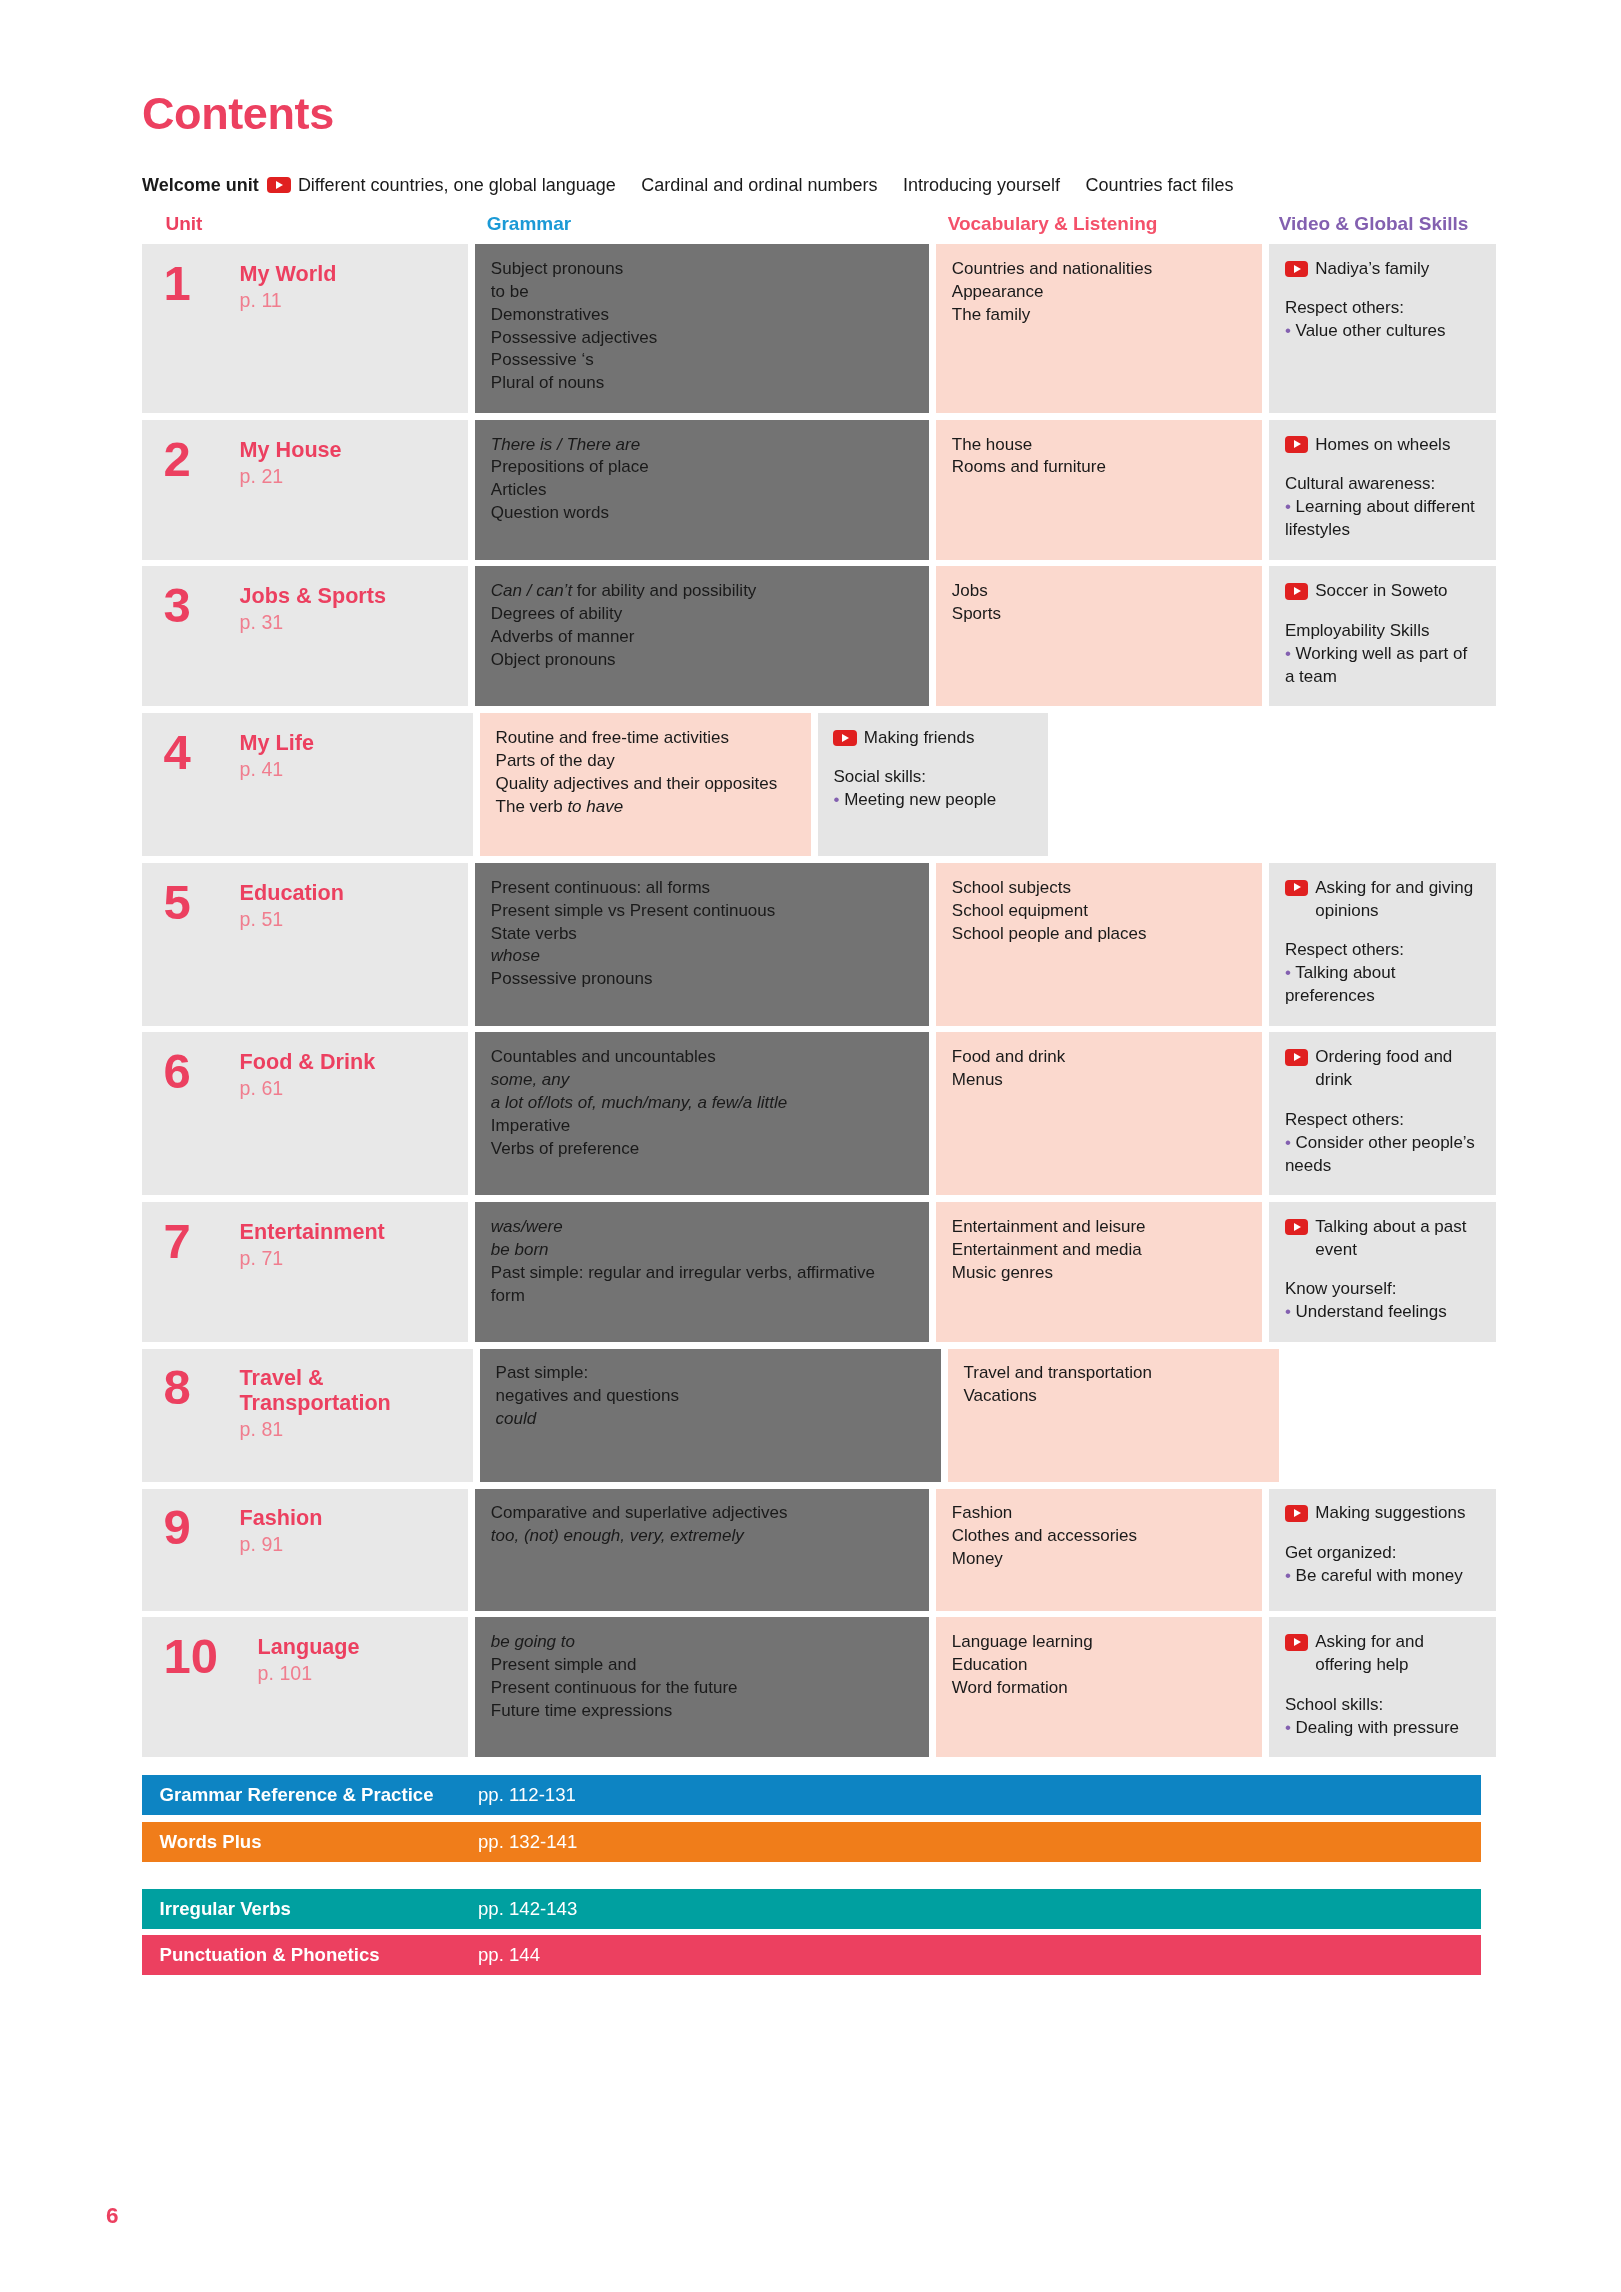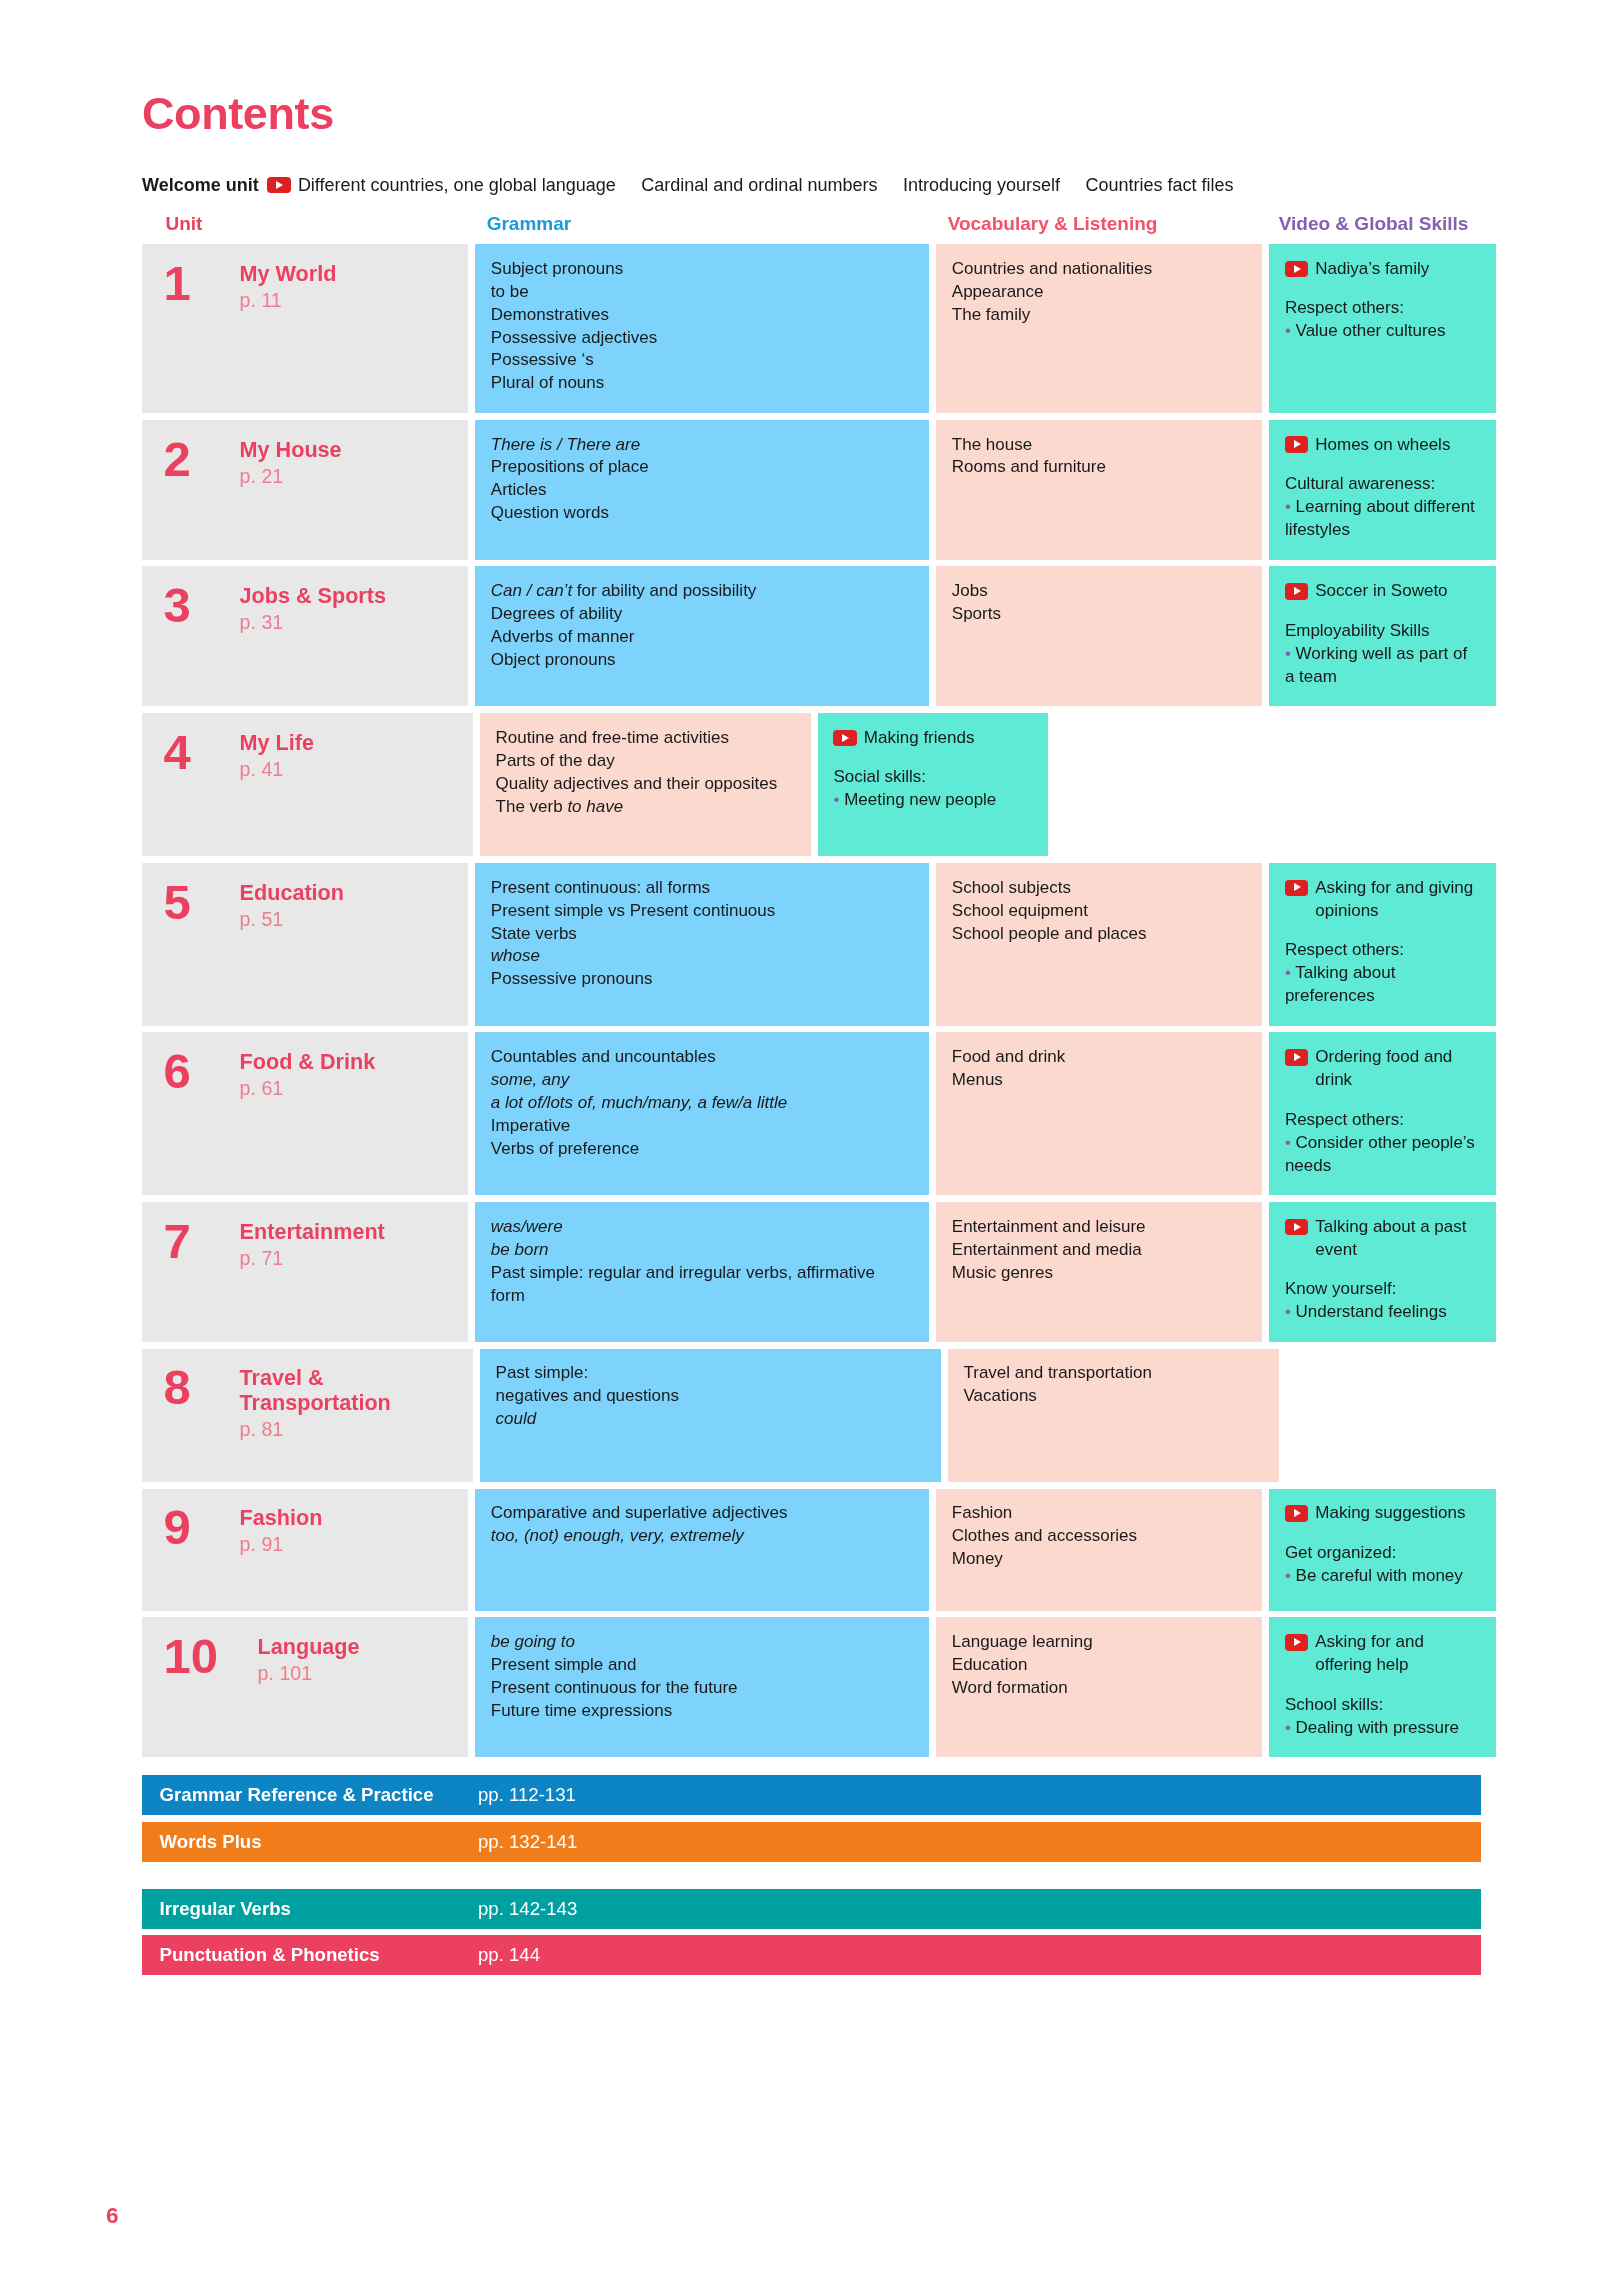--- a/index.html
+++ b/index.html
@@ -82,23 +82,23 @@
   .ch-video  { width: 230px; color: #8360b0; padding-left: 13.7px; }
 
   
   .units { display: flex; flex-direction: column; gap: 6.9px; }
 
   .unit-row { display: flex; gap: 6.9px; }
 
   .cell { padding: 13.7px 15.7px 17.6px 15.7px; }
 
   .c-unit  { width: 331px; background: #e8e8e8; display: flex; padding: 15.7px 15.7px 17.6px 21.6px; }
-  .c-gram  { width: 461px; background: #7dd3fc; }
+  .c-gram  { width: 461px; background: #737373; }
   .c-vocab { width: 331px; background: #fbd9ce; }
-  .c-video { width: 230px; background: #5eead4; }
+  .c-video { width: 230px; background: #e5e5e5; }
 
   .unit-num {
     color: #ec4060;
     font-size: 49px;
     font-weight: bold;
     line-height: 0.95;
     width: 76px;
     flex: 0 0 auto;
   }
   .unit-num.wide { width: 94px; }

